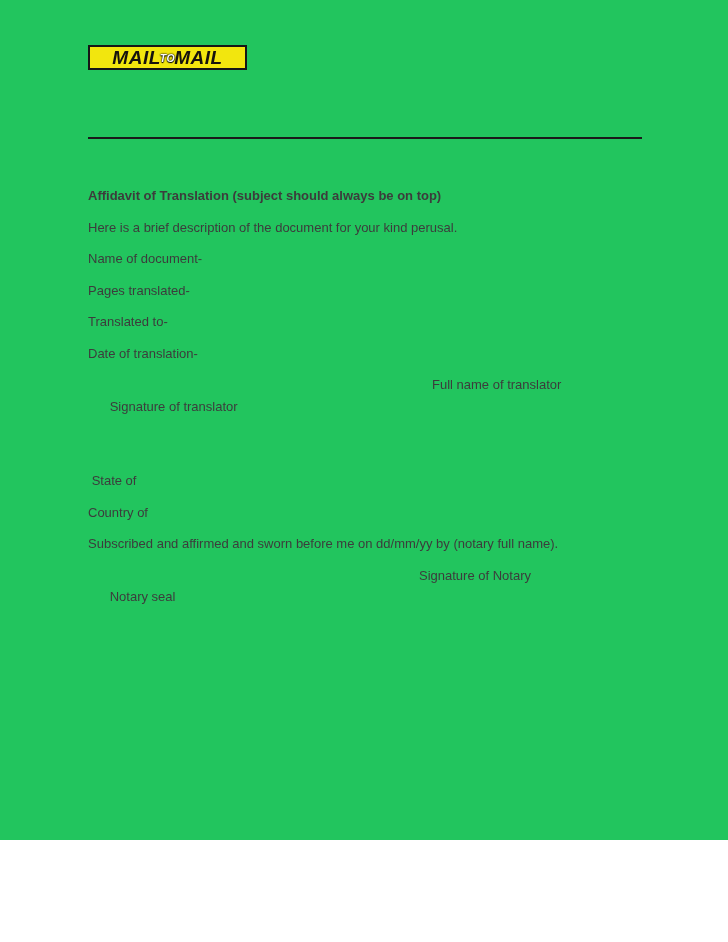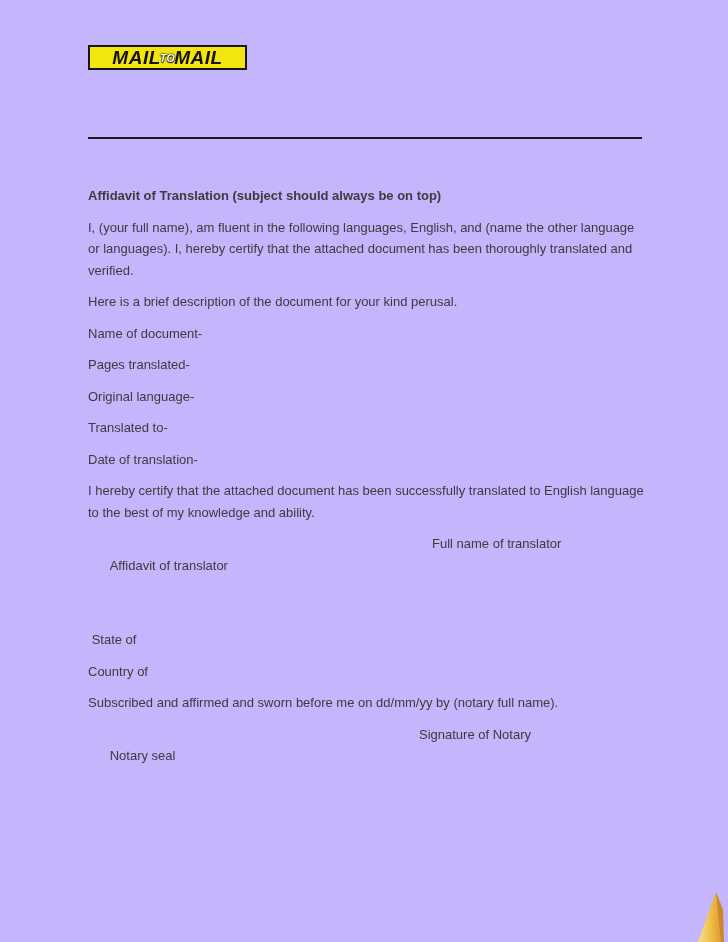--- a/index.html
+++ b/index.html
@@ -1,20 +1,20 @@
 <!DOCTYPE html>
 <html><head>
 <meta charset="utf-8">
 <style>
   html, body { margin: 0; padding: 0; background: #ffffff; }
   .page {
     position: relative;
     width: 728px;
-    height: 942px;
-    background: #c4b5fd;
+    height: 840px;
+    background: #22c55e;
     overflow: hidden;
     font-family: "Liberation Sans", sans-serif;
     color: #3c3c3c;
   }
   .content {
     padding: 0 86px 0 88px;
   }
   .logo {
     margin-top: 45px;
     width: 155px;
@@ -75,34 +75,31 @@
     <div class="logo">
       <span>MAIL</span>
         <span class="to">TO</span>
         <span>MAIL</span>
     </div>
 
     <div class="divider"></div>
 
     <p class="line subject">Affidavit of Translation (subject should always be on top)</p>
 
-    <p class="line">I, (your full name), am fluent in the following languages, English, and (name the other language or languages). I, hereby certify that the attached document has been thoroughly translated and verified.</p>
 
     <p class="line">Here is a brief description of the document for your kind perusal.</p>
 
     <p class="line">Name of document-</p>
     <p class="line">Pages translated-</p>
-    <p class="line">Original language-</p>
     <p class="line">Translated to-</p>
     <p class="line">Date of translation-</p>
 
-    <p class="line">I hereby certify that the attached document has been successfully translated to English language to the best of my knowledge and ability.</p>
 
     <div class="row">
-      <span>Affidavit of translator</span>
+      <span>Signature of translator</span>
       <span class="col-right sig">Full name of translator</span>
     </div>
 
     <p class="line"> State of</p>
     <p class="line">Country of</p>
 
     <p class="line">Subscribed and affirmed and sworn before me on dd/mm/yy by (notary full name).</p>
 
     <div class="row">
       <span>Notary seal</span>

